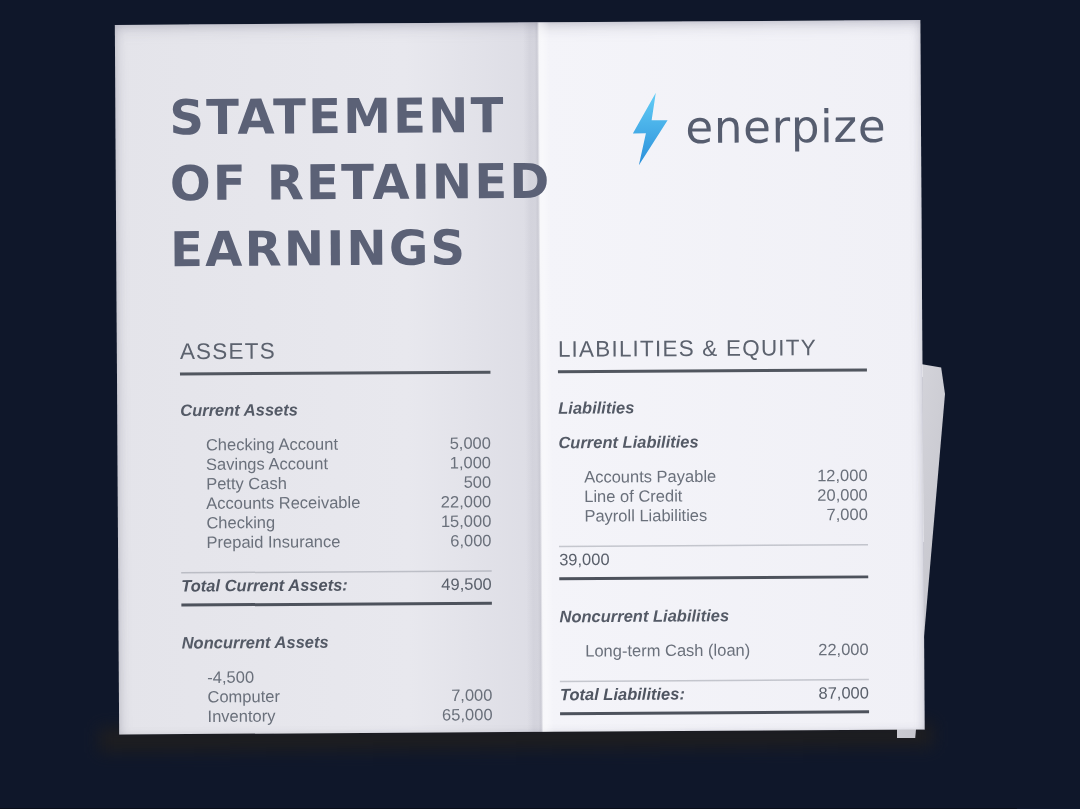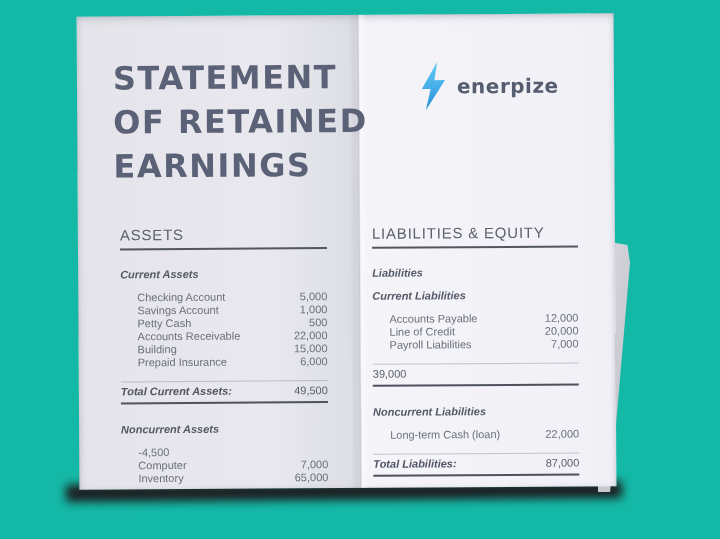--- a/index.html
+++ b/index.html
@@ -1,21 +1,21 @@
 <!DOCTYPE html>
 <html><head>
 <meta charset="utf-8">
 <style>
   html, body { margin:0; padding:0; }
   body {
     width:720px; height:539px; overflow:hidden;
     background:#020202;
     font-family:"Liberation Sans", sans-serif;
   }
-  .stage { position:relative; width:720px; height:539px; background:#14b8a6; }
+  .stage { position:relative; width:720px; height:539px; background:#0f172a; }
 
   
   .back-sheet {
     position:absolute; left:598px; top:240px; width:32px; height:252px;
     background:linear-gradient(100deg,#d9d9df 0%,#bfbfc7 100%);
     clip-path:polygon(0 0, 92% 2%, 100% 9%, 38% 100%, 0 100%);
     z-index:1;
   }
   .paper-shadow {
     position:absolute; left:66px; top:483px; width:556px; height:17px;
@@ -47,21 +47,21 @@
     position:absolute; left:36px; top:40px; margin:0;
     font-family:"DejaVu Sans", sans-serif;
     font-size:32px; line-height:44px; font-weight:800;
     letter-spacing:1.5px; color:#5b6176;
   }
   .doc-title span { display:block; }
 
   .logo { position:absolute; left:342px; top:47px; display:flex; align-items:center; gap:9px; }
   .logo-text {
     font-family:"DejaVu Sans", sans-serif;
-    font-size:20px; font-weight:700; color:#565d6f; letter-spacing:0.5px;
+    font-size:30px; font-weight:400; color:#565d6f; letter-spacing:0.5px;
   }
 
   .col { position:absolute; top:210px; }
   .col-assets { left:42px;  width:207px; }
   .col-liab   { left:294px; width:206px; }
 
   .col-header {
     margin:0 0 18px 0; font-weight:400;
     font-size:15px; letter-spacing:0.8px; color:#5c626e;
     padding-bottom:5px; border-bottom:2px solid #51565f;
@@ -133,21 +133,21 @@
         </div>
         <div class="acct-row">
           <span>Petty Cash</span>
           <span>500</span>
         </div>
         <div class="acct-row">
           <span>Accounts Receivable</span>
           <span>22,000</span>
         </div>
         <div class="acct-row">
-          <span>Building</span>
+          <span>Checking</span>
           <span>15,000</span>
         </div>
         <div class="acct-row">
           <span>Prepaid Insurance</span>
           <span>6,000</span>
         </div>
       </div>
 
       <div class="total-row">
         <span class="total-label">Total Current Assets:</span>

